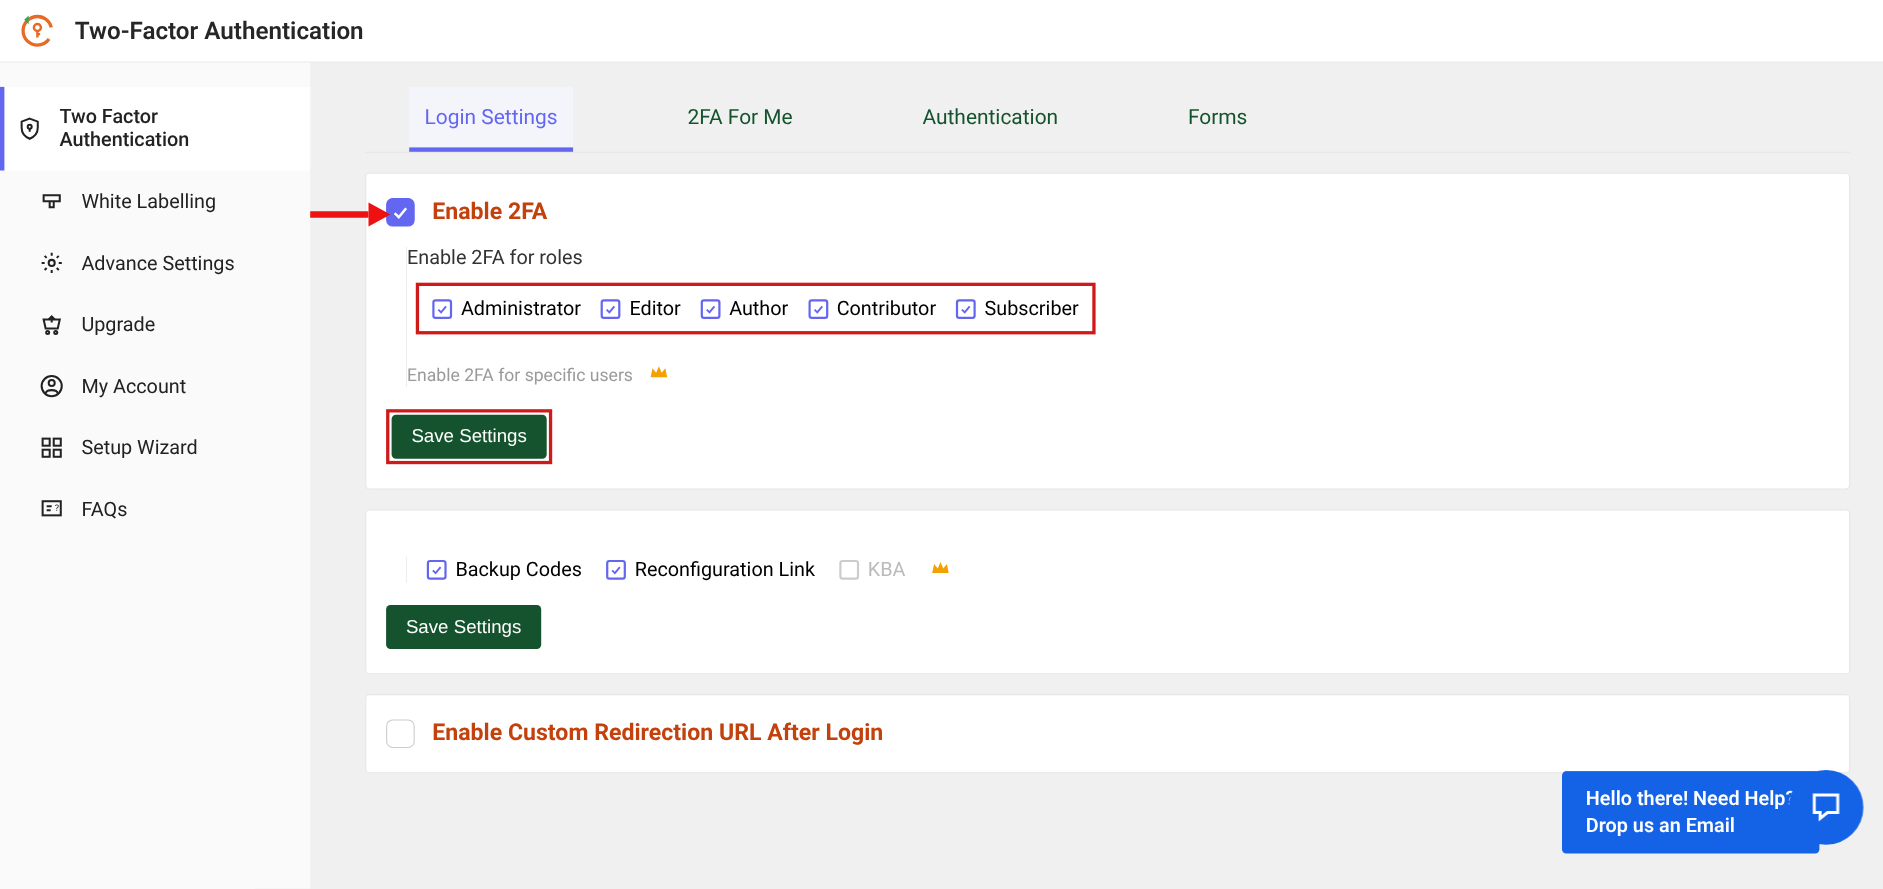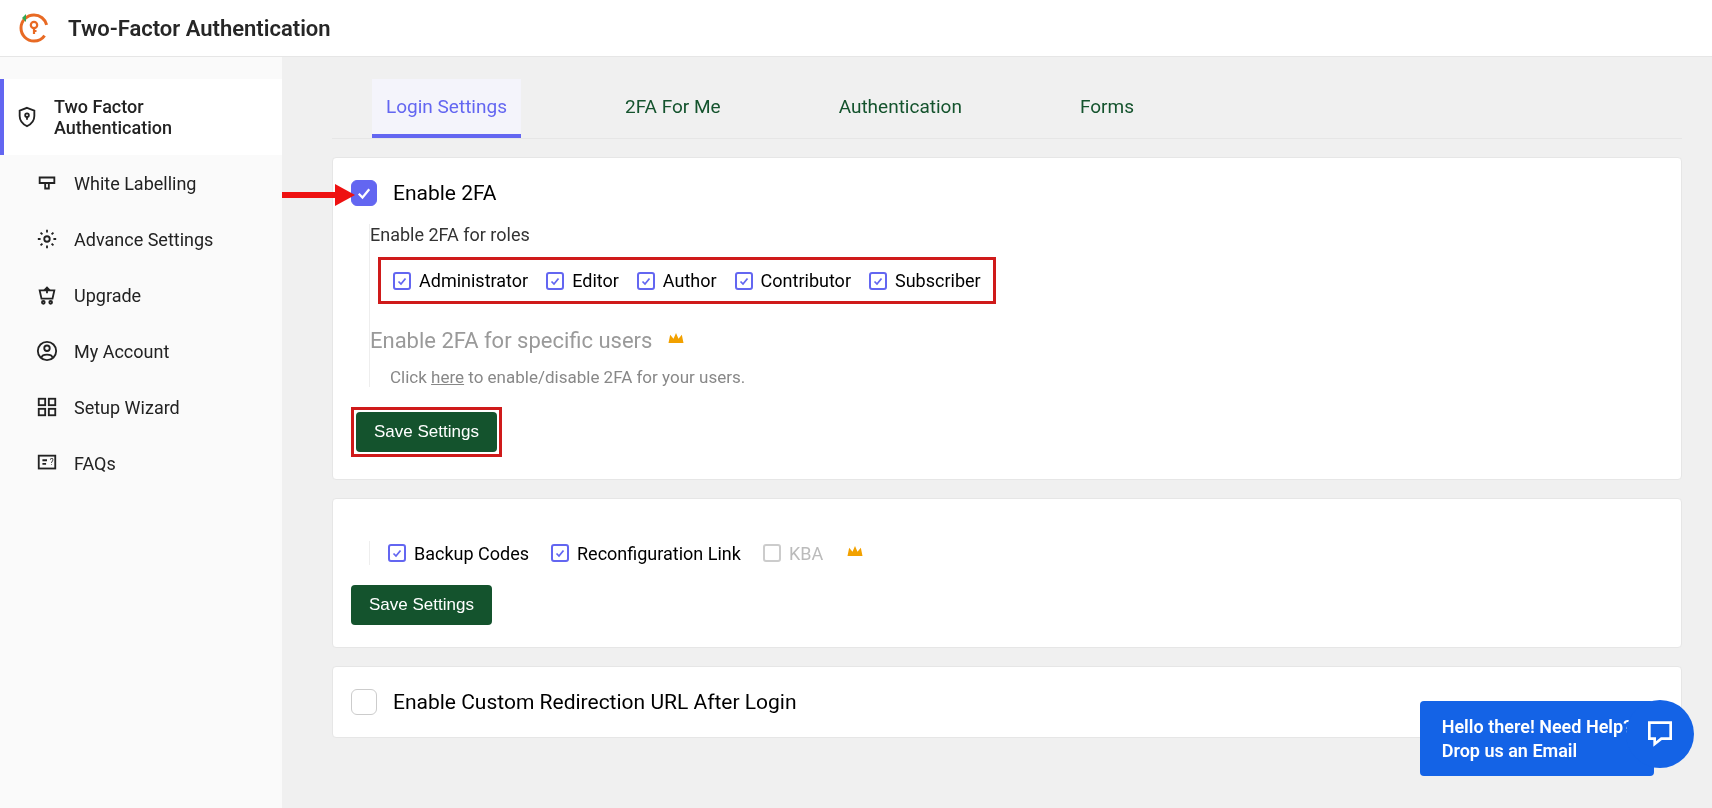--- a/index.html
+++ b/index.html
@@ -105,22 +105,22 @@
   display:flex; align-items:center; justify-content:center;
   cursor:pointer;
 }
 .bigchk.unchecked {
   background:#fff;
   border-color:#ccc;
 }
 .bigchk svg { width:18px; height:18px; stroke:#fff; fill:none; stroke-width:3; }
 .row-title {
   font-size:21px;
-  font-weight:400;
-  color:#000000;
+  font-weight:700;
+  color:#c2410c;
 }
 .sub-block {
   margin-left:18px;
   border-left:1px solid #eee;
   padding-left:0;
   margin-top:18px;
 }
 .sub-label {
   font-size:18px;
   color:#333;
@@ -144,21 +144,21 @@
   width:18px; height:18px;
   border:2px solid #6366f1;
   border-radius:3px;
   background:#fff;
   display:flex; align-items:center; justify-content:center;
   cursor:pointer;
 }
 .smallchk svg { width:12px; height:12px; stroke:#6366f1; fill:none; stroke-width:3.5; }
 .smallchk.disabled { border-color:#ccc; }
 .muted-row {
-  font-size:22px;
+  font-size:16px;
   color:#9a9a9a;
   margin-top:24px;
   display:flex; align-items:center; gap:14px;
 }
 .crown { color:#f2a100; }
 .crown svg { width:20px; height:20px; fill:#f2a100; }
 .helper {
   font-size:17px;
   color:#888;
   margin-top:14px;
@@ -381,23 +381,20 @@
         </div>
 
         <div class="muted-row">
           <span>Enable 2FA for specific users</span>
           <span class="crown">
             <svg viewBox="0 0 24 24">
                 <path d="M3 18 L5 8 L9 13 L12 6 L15 13 L19 8 L21 18 Z"></path>
               </svg>
           </span>
         </div>
-        <div class="helper">
-          <span>Click </span><a>here</a><span> to enable/disable 2FA for your users.</span>
-        </div>
       </div>
 
       <div class="btn-wrap-highlight">
         <button class="btn-save">Save Settings</button>
       </div>
     </div>
 
     <div class="card">
       <div class="sub-block" style="border-left:1px solid #eee;">
         <div class="backup-row">

